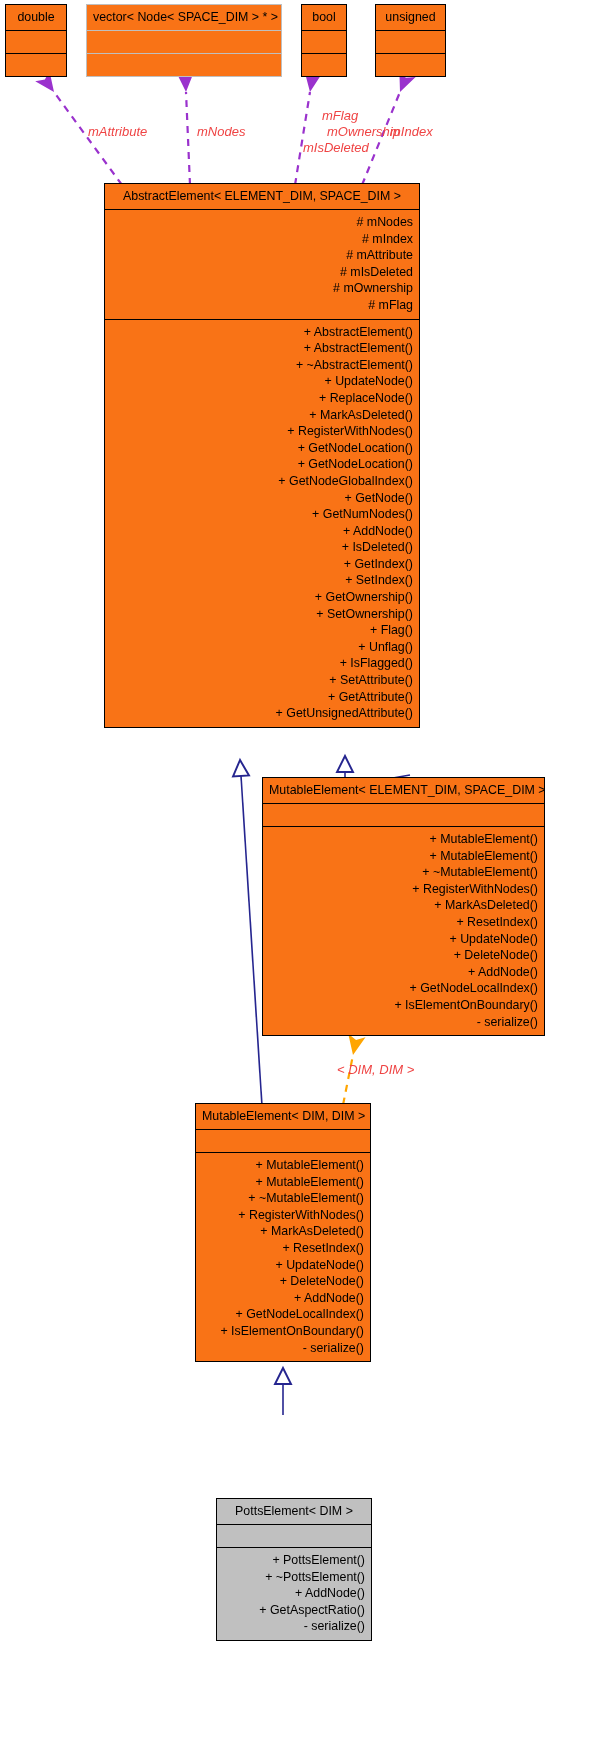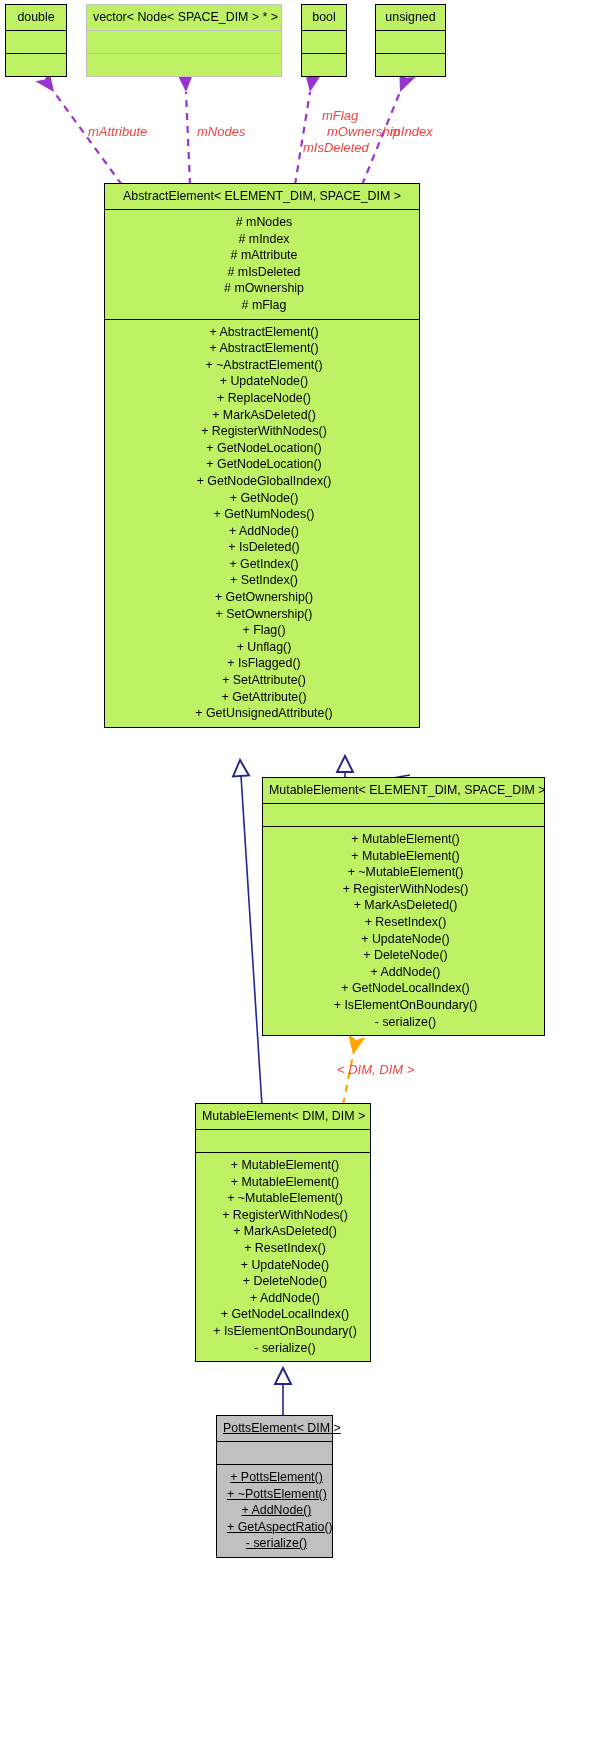--- a/index.html
+++ b/index.html
@@ -23,21 +23,21 @@
     left: 0;
     top: 0;
     width: 611px;
     height: 1744px;
     pointer-events: none;
   }
 
   
   .uml-box {
     position: absolute;
-    background: #bef264;
+    background: #f97316;
     box-sizing: border-box;
     border: 1px solid #000000;
   }
   .uml-box.thin {
     border: 1px solid #bfbfbf;
   }
   .uml-box.highlight {
     background: #c0c0c0;
   }
   .uml-title {
@@ -66,21 +66,21 @@
   }
   .uml-section.empty {
     height: 22px;
   }
   .uml-row {
     font-size: 12.4px;
     color: #000000;
     line-height: 16.6px;
     padding: 0 6px 0 10px;
     white-space: nowrap;
-    text-align: center;
+    text-align: right;
   }
 
   
   .edge-label {
     position: absolute;
     font-size: 13px;
     color: #ef4444;
     line-height: 15px;
     white-space: nowrap;
     font-style: italic;
@@ -238,21 +238,21 @@
         <div class="uml-row">+ ResetIndex()</div>
         <div class="uml-row">+ UpdateNode()</div>
         <div class="uml-row">+ DeleteNode()</div>
         <div class="uml-row">+ AddNode()</div>
         <div class="uml-row">+ GetNodeLocalIndex()</div>
         <div class="uml-row">+ IsElementOnBoundary()</div>
         <div class="uml-row">- serialize()</div>
       </div>
   </div>
 
-  <div class="uml-box highlight" style="left:216px; top:1415px; width:117px;text-decoration:underline;">
+  <div class="uml-box highlight" style="left:216px; top:1498px; width:156px;">
     <div class="uml-title">PottsElement&lt; DIM &gt;</div>
     <div class="sep"></div>
     <div class="uml-section empty"></div>
     <div class="sep"></div>
     <div class="uml-section">
         <div class="uml-row">+ PottsElement()</div>
         <div class="uml-row">+ ~PottsElement()</div>
         <div class="uml-row">+ AddNode()</div>
         <div class="uml-row">+ GetAspectRatio()</div>
         <div class="uml-row">- serialize()</div>

